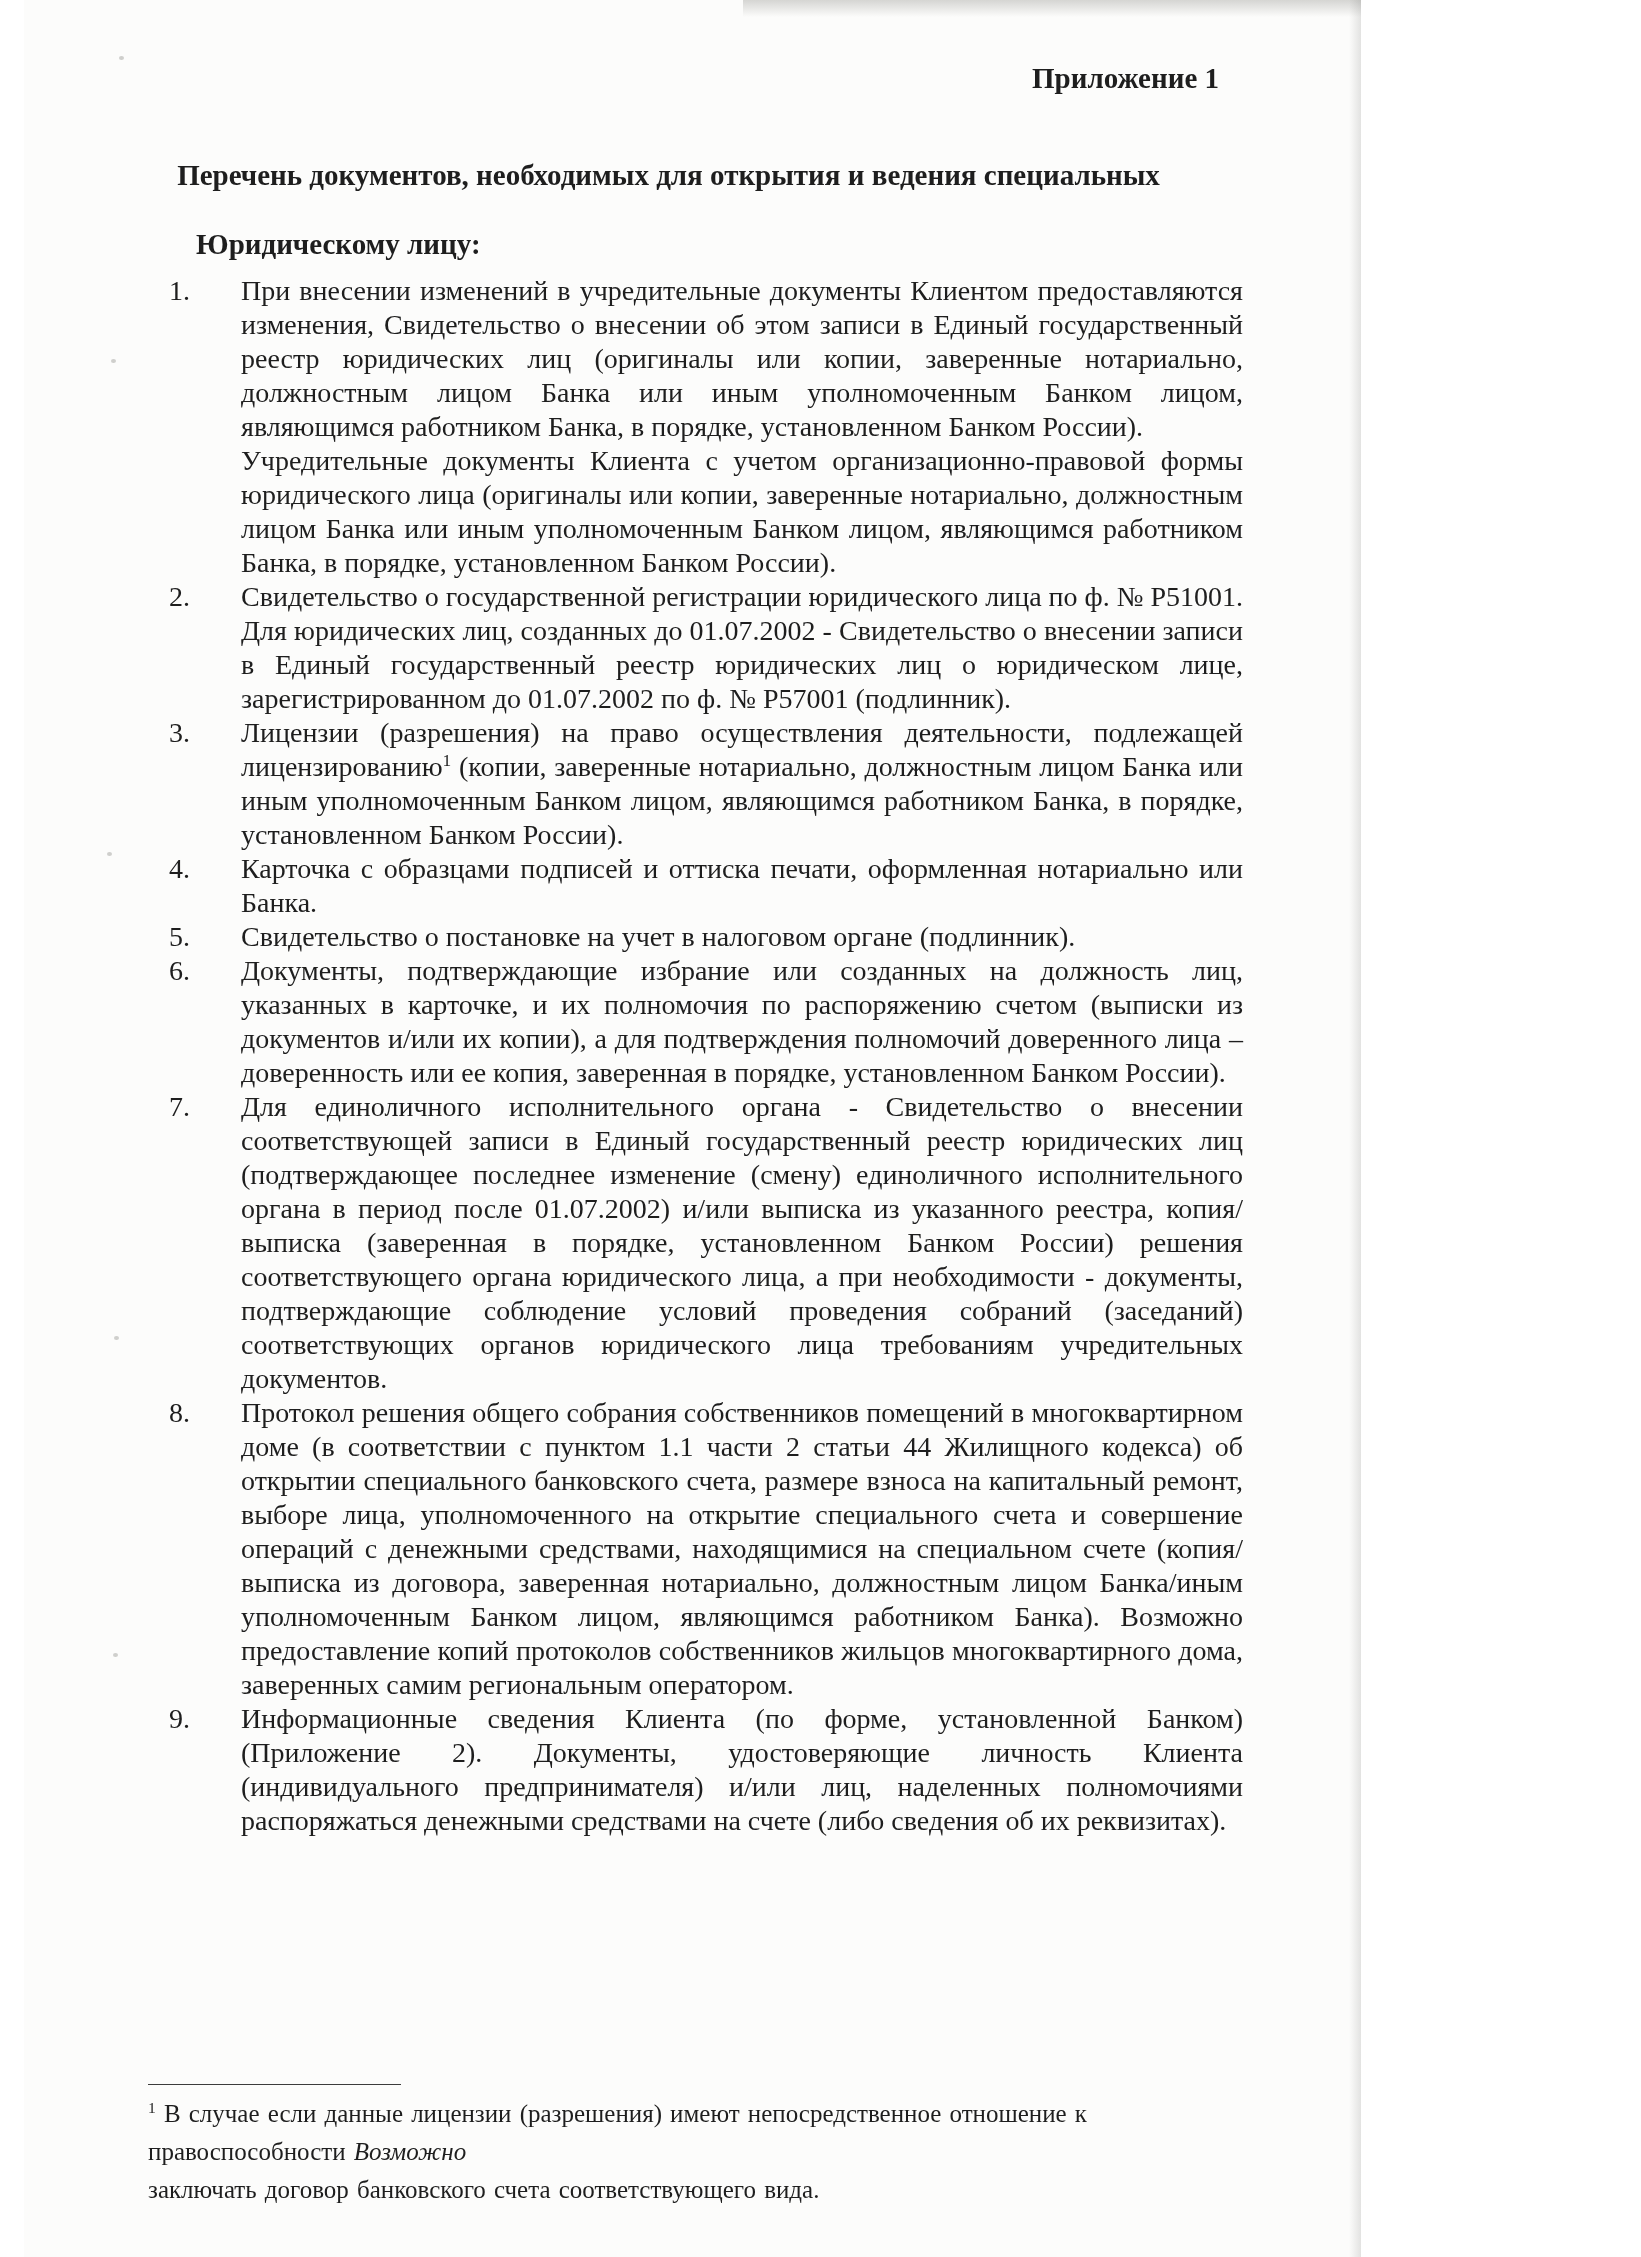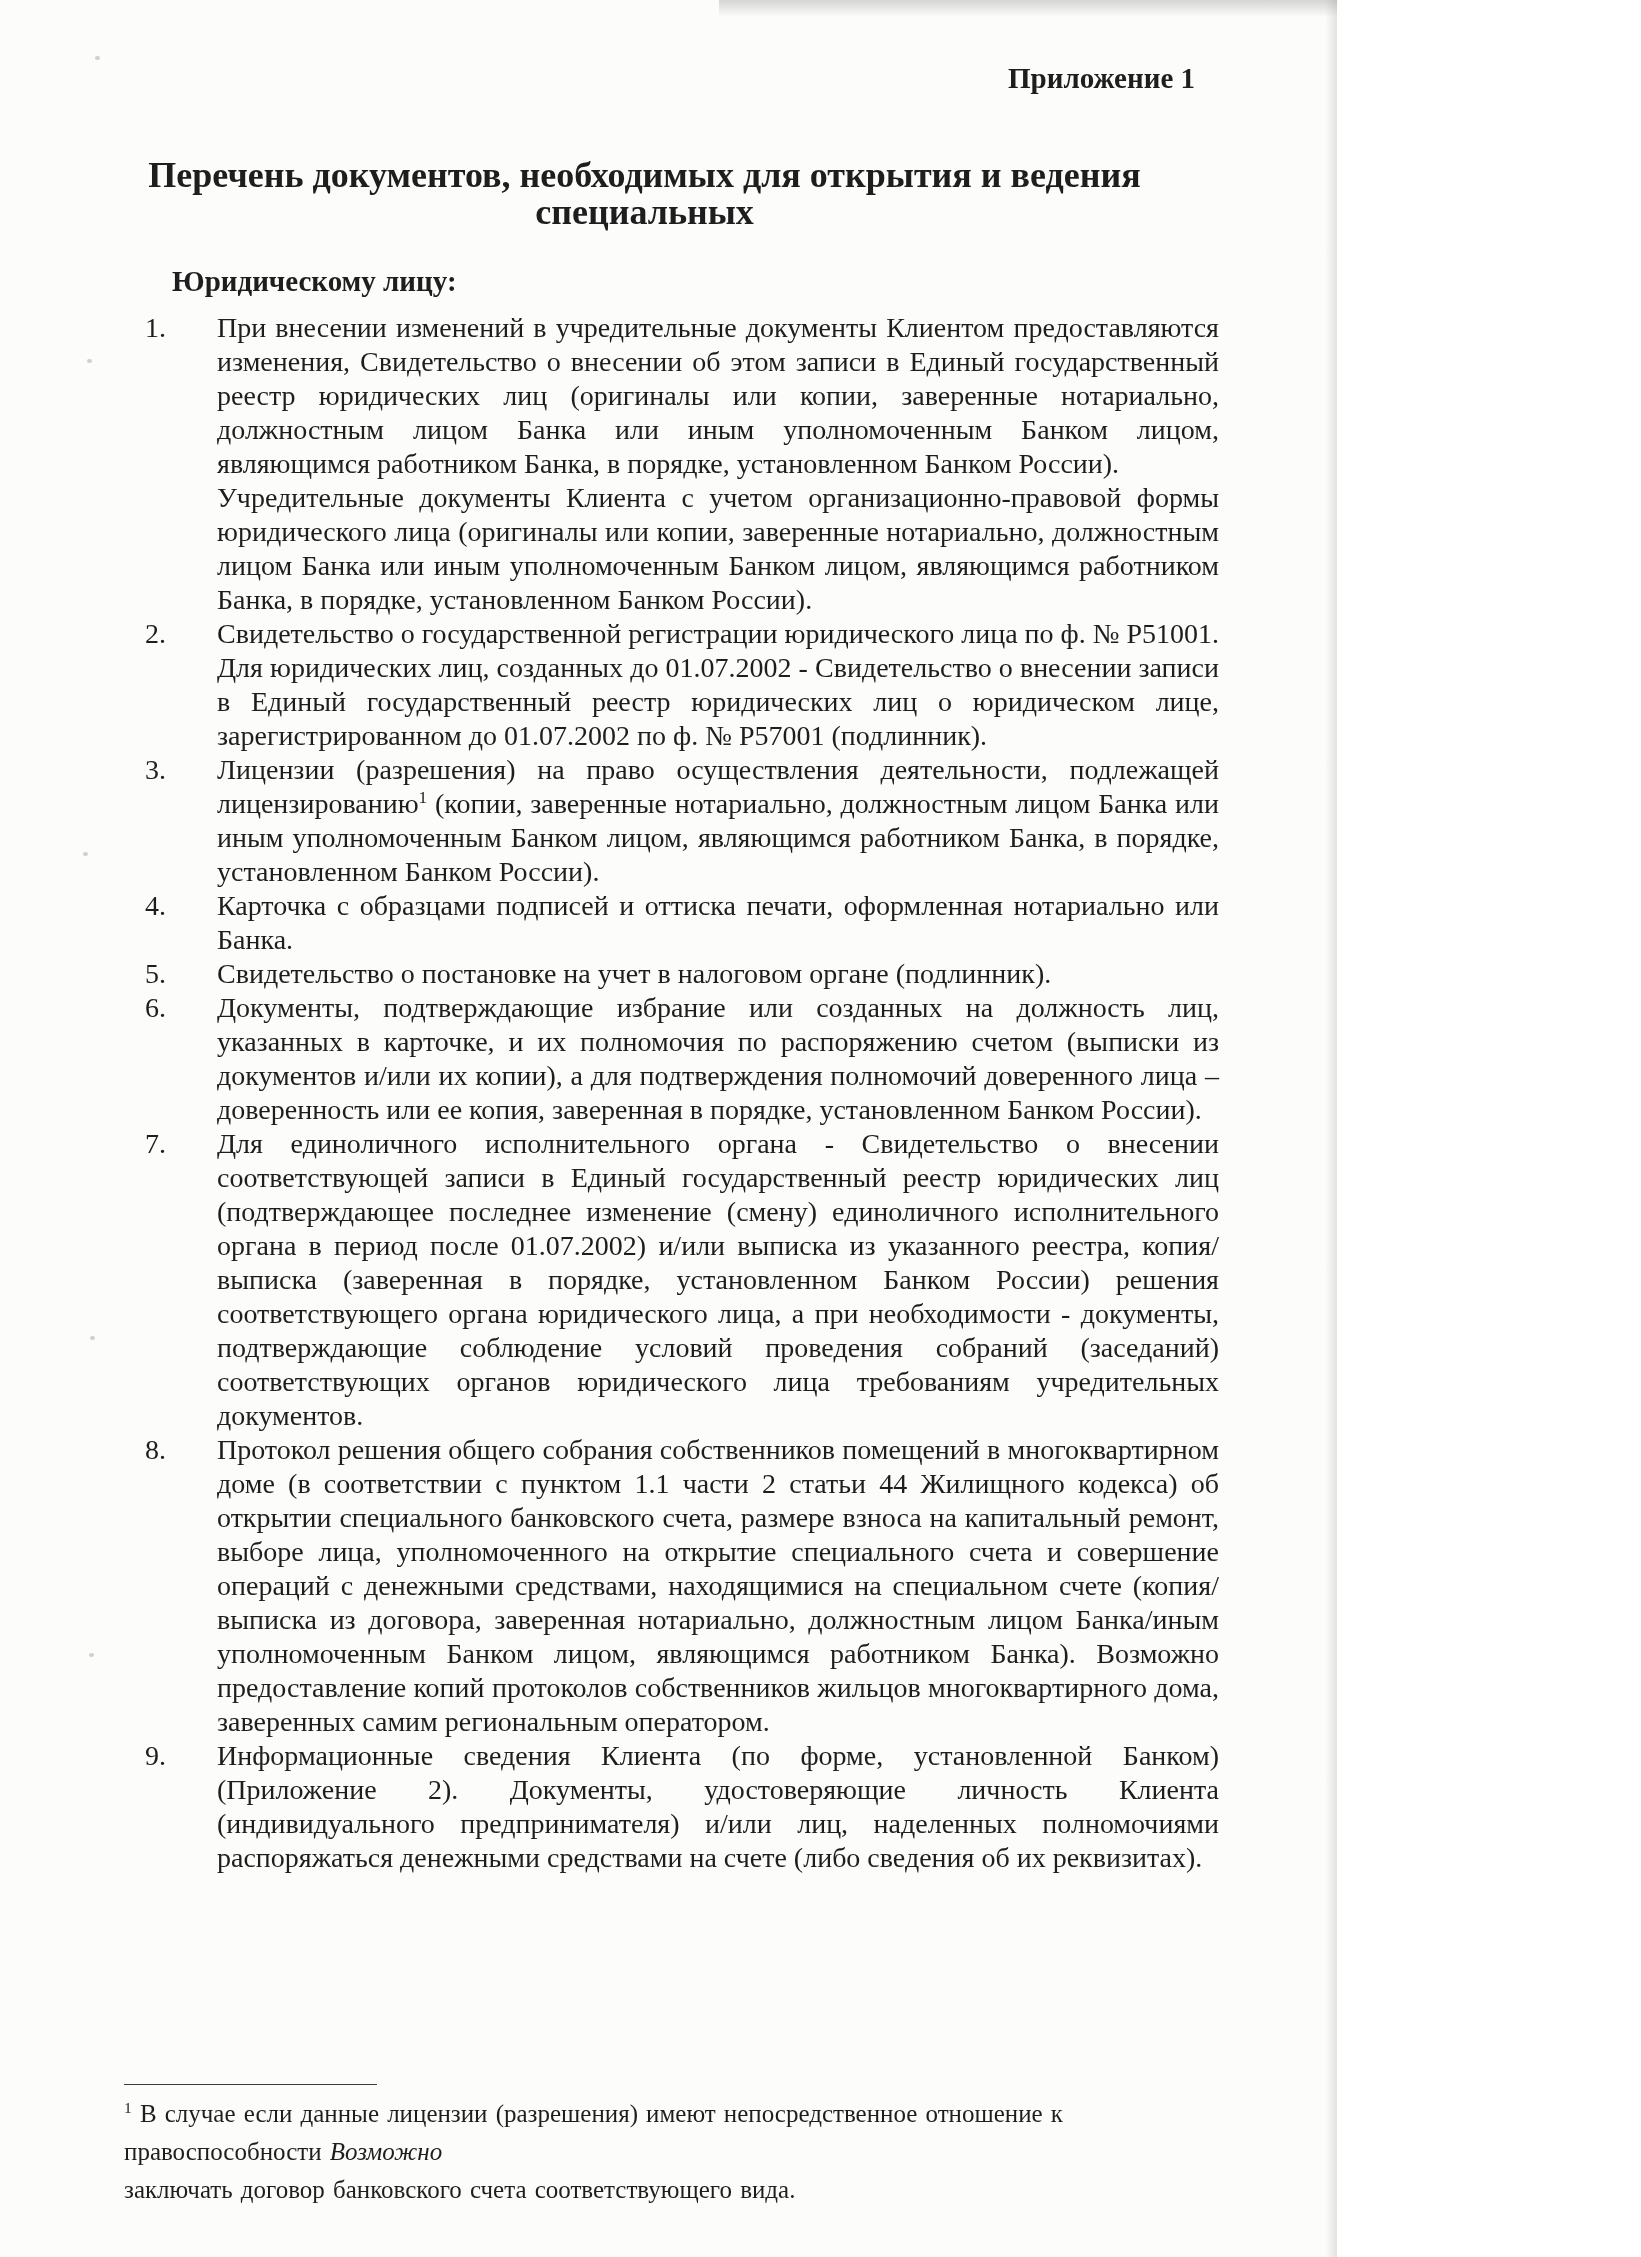--- a/index.html
+++ b/index.html
@@ -3,20 +3,21 @@
 <meta charset="utf-8">
 <style>
   html,body { margin:0; padding:0; background:#ffffff; }
   .page {
     position:relative;
     width:1337px; height:2257px;
     background:#fcfcfb;
     font-family:"Liberation Serif","DejaVu Serif",serif;
     color:#1e1e1e;
     overflow:hidden;
+    margin-left:24px;
   }
   
   .scan-top {
     position:absolute; top:0; right:0; width:618px; height:17.4px;
     background:linear-gradient(to bottom, rgba(200,200,197,0.75), rgba(252,252,251,0));
     pointer-events:none;
   }
   .scan-right {
     position:absolute; top:0; right:0; width:11.6px; height:100%;
     background:linear-gradient(to right, rgba(0,0,0,0), rgba(110,110,108,0.18));
@@ -35,21 +36,21 @@
     text-align:right;
     font-weight:bold;
     font-size:29px;
     line-height:33px;
   }
   .title {
     margin-top:62px;
     padding:0 159px 0 111px;
     text-align:center;
     font-weight:bold;
-    font-size:36px;
+    font-size:29px;
     line-height:37px;
   }
   .section-heading {
     margin:33px 0 0 172px;
     font-weight:bold;
     font-size:29px;
     line-height:35px;
     text-decoration-thickness:1.9px;
     text-underline-offset:3.9px;
   }

